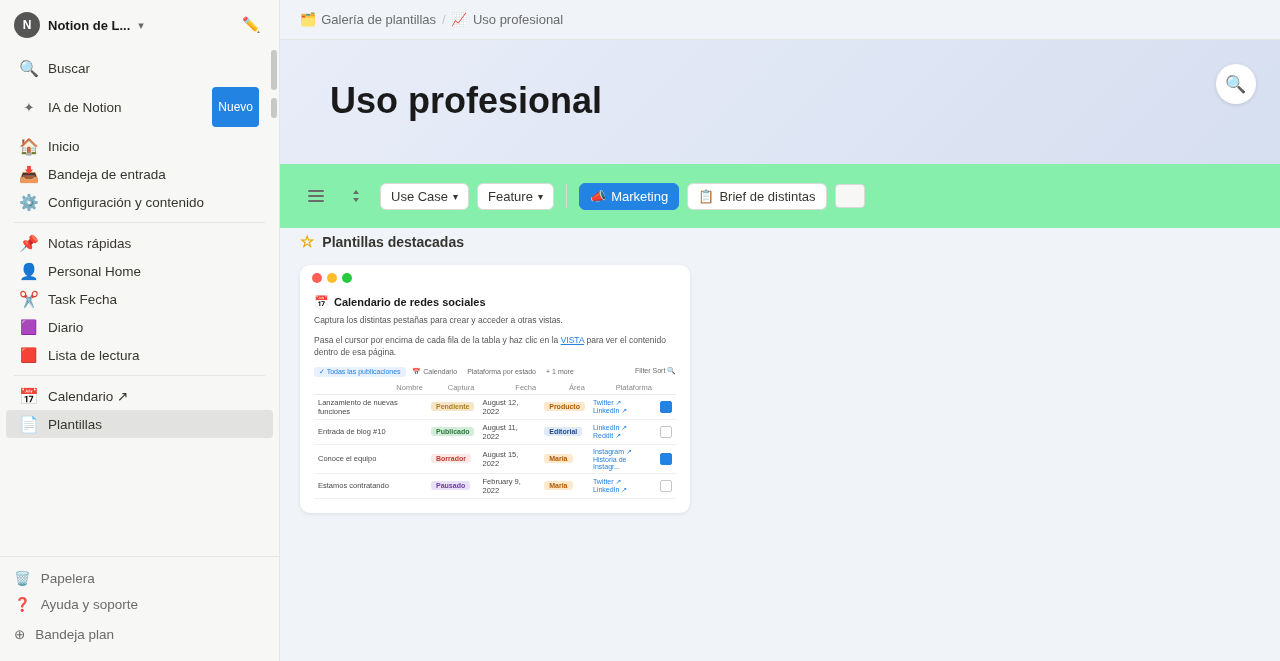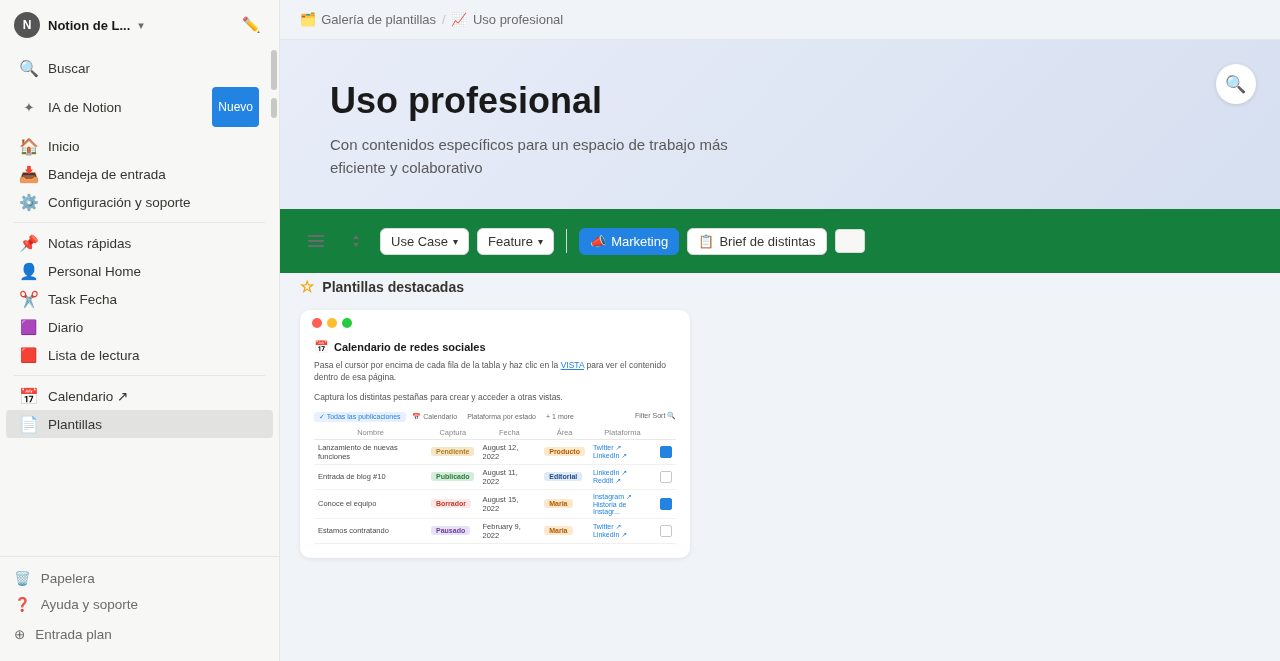--- a/index.html
+++ b/index.html
@@ -105,21 +105,21 @@
       position: absolute; top: 24px; right: 24px;
       width: 40px; height: 40px; background: #fff; border-radius: 50%;
       display: flex; align-items: center; justify-content: center;
       cursor: pointer; box-shadow: 0 1px 4px rgba(0,0,0,0.12);
       font-size: 17px; color: #6b6b6b;
     }
 
     
     .filter-bar {
       display: flex; align-items: center; gap: 8px;
-      padding: 16px 20px; background: #15803d;
+      padding: 16px 20px; background: #86efac;
     }
     .filter-icon-btn {
       width: 32px; height: 32px; border: none; background: transparent;
       cursor: pointer; display: flex; align-items: center; justify-content: center;
       color: #6b6b6b; font-size: 15px; border-radius: 4px;
     }
     .filter-btn {
       display: flex; align-items: center; gap: 5px;
       padding: 5px 10px; border: 1px solid #d9d9d7; border-radius: 6px;
       background: #fff; cursor: pointer; font-size: 13px; color: #37352f;
@@ -161,21 +161,21 @@
     .card-preview-title {
       display: flex; align-items: center; gap: 5px;
       font-size: 11px; font-weight: 700; color: #1a1a1a; margin-bottom: 6px;
     }
     .card-preview-title-icon { font-size: 12px; }
     .card-preview-desc { font-size: 8.5px; color: #555; line-height: 1.4; margin-bottom: 8px; }
     .card-preview-desc span.highlight { color: #2383e2; text-decoration: underline; }
 
     .card-table { width: 100%; border-collapse: collapse; font-size: 7.5px; }
     .card-table th {
-      text-align: center; padding: 2px 4px; color: #8a8a8a;
+      text-align: right; padding: 2px 4px; color: #8a8a8a;
       border-bottom: 1px solid #e9e9e7; font-weight: 500;
     }
     .card-table td { padding: 3px 4px; border-bottom: 1px solid #f0f0ee; vertical-align: middle; }
     .status-pill {
       display: inline-block; padding: 1px 5px; border-radius: 3px;
       font-size: 7px; font-weight: 600; white-space: nowrap;
     }
     .status-pending { background: #f5e6c8; color: #b07d1a; }
     .status-published { background: #d4edda; color: #2a7a3a; }
     .status-drafted { background: #fde8e8; color: #c0392b; }
@@ -221,21 +221,21 @@
     <div class="nav-item">
       <span class="nav-icon">🏠</span>
       <span class="nav-label">Inicio</span>
     </div>
     <div class="nav-item">
       <span class="nav-icon">📥</span>
       <span class="nav-label">Bandeja de entrada</span>
     </div>
     <div class="nav-item">
       <span class="nav-icon">⚙️</span>
-      <span class="nav-label">Configuración y soporte</span>
+      <span class="nav-label">Configuración y contenido</span>
     </div>
 
     <div class="sidebar-section-divider"></div>
 
     <div class="nav-item">
       <span class="nav-icon" style="color:#e74c3c;">📌</span>
       <span class="nav-label">Notas rápidas</span>
     </div>
     <div class="nav-item">
       <span class="nav-icon">👤</span>
@@ -276,42 +276,41 @@
     <div class="footer-item">
       <span>🗑️</span>
       <span>Papelera</span>
     </div>
     <div class="footer-item">
       <span>❓</span>
       <span>Ayuda y soporte</span>
     </div>
     <div class="footer-item" style="margin-top:4px;">
       <span>⊕</span>
-      <span>Entrada plan</span>
+      <span>Bandeja plan</span>
     </div>
   </div>
 </div>
 
 <div class="main">
 
   <div class="breadcrumb">
     <div class="breadcrumb-item">
       <span>🗂️</span>
       <span>Galería de plantillas</span>
     </div>
     <span class="breadcrumb-sep">/</span>
     <div class="breadcrumb-item">
       <span>📈</span>
       <span>Uso profesional</span>
     </div>
   </div>
 
   <div class="hero">
     <h1 class="hero-title">Uso profesional</h1>
-    <p class="hero-desc">Con contenidos específicos para un espacio de trabajo más eficiente y colaborativo</p>
     <div class="hero-search">
       <span>🔍</span>
     </div>
   </div>
 
   <div class="filter-bar">
     <button class="filter-icon-btn">
       <svg width="16" height="16" viewBox="0 0 16 16" fill="none">
           <rect y="2" width="16" height="2" rx="1" fill="#6b6b6b"></rect>
           <rect y="7" width="16" height="2" rx="1" fill="#6b6b6b"></rect>
@@ -355,24 +354,24 @@
         <div class="dot red"></div>
         <div class="dot yellow"></div>
         <div class="dot green"></div>
       </div>
       <div class="card-preview">
         <div class="card-preview-title">
           <span class="card-preview-title-icon">📅</span>
           <span>Calendario de redes sociales</span>
         </div>
         <div class="card-preview-desc">
-          Pasa el cursor por encima de cada fila de la tabla y haz clic en la <span class="highlight">VISTA</span> para ver el contenido dentro de esa página.
+          Captura los distintas pestañas para crear y acceder a otras vistas.
         </div>
         <div class="card-preview-desc">
-          Captura los distintas pestañas para crear y acceder a otras vistas.
+          Pasa el cursor por encima de cada fila de la tabla y haz clic en la <span class="highlight">VISTA</span> para ver el contenido dentro de esa página.
         </div>
 
         <div style="display:flex;gap:4px;margin-bottom:4px;flex-wrap:wrap;">
           <span style="font-size:7px;background:#e8f0fe;color:#2383e2;border-radius:3px;padding:1px 5px;font-weight:500;">✓ Todas las publicaciones</span>
           <span style="font-size:7px;color:#6b6b6b;padding:1px 3px;">📅 Calendario</span>
           <span style="font-size:7px;color:#6b6b6b;padding:1px 3px;">Plataforma por estado</span>
           <span style="font-size:7px;color:#6b6b6b;padding:1px 3px;">+ 1 more</span>
           <span style="margin-left:auto;font-size:7px;color:#6b6b6b;">Filter Sort 🔍</span>
         </div>
 

